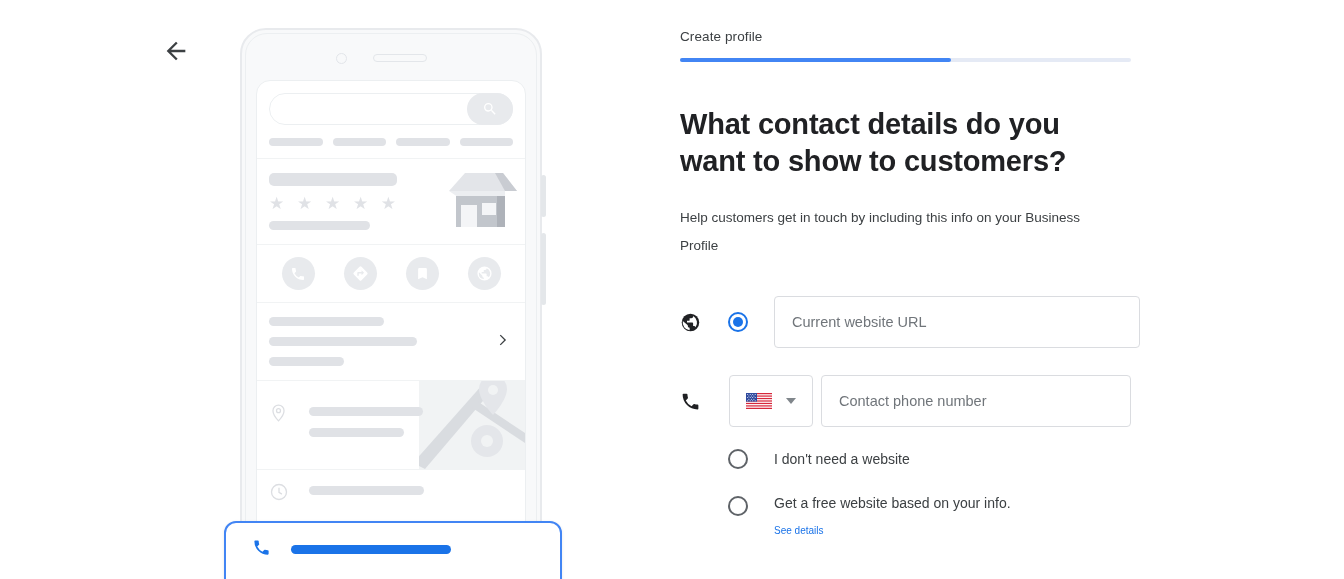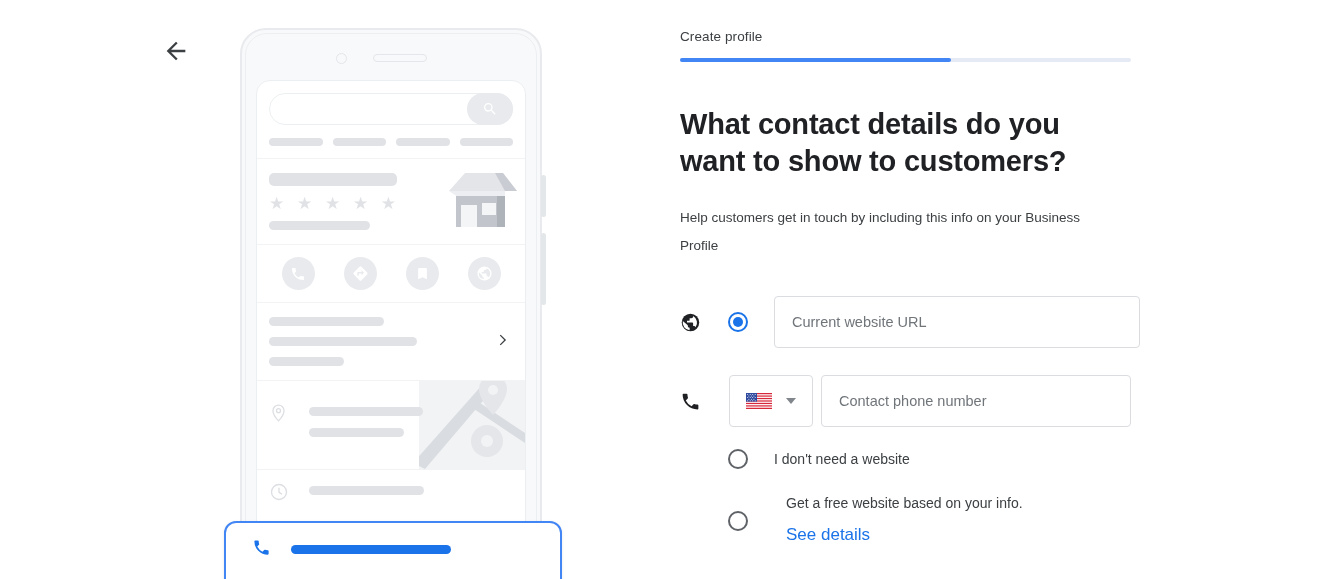--- a/index.html
+++ b/index.html
@@ -93,21 +93,21 @@
   .txtfield{
     height:52px;border:1px solid #dadce0;border-radius:4px;background:#fff;
     display:flex;align-items:center;padding:0 17px;box-sizing:border-box;cursor:text;
   }
   .txtfield .ph{color:#70757a;font-size:14.5px;}
   .radio{width:20px;height:20px;border-radius:50%;box-sizing:border-box;cursor:pointer;flex:none;}
   .radio.on{border:2px solid #1a73e8;display:flex;align-items:center;justify-content:center;}
   .radio.on i{width:10px;height:10px;border-radius:50%;background:#1a73e8;display:block;}
   .radio.off{border:2px solid #5f6368;}
   .opt-label{font-size:14px;color:#3c4043;}
-  .link{font-size:17px;color:#1a73e8;cursor:pointer;}
+  .link{font-size:10px;color:#1a73e8;cursor:pointer;}
 </style>
 </head>
 <body>
 
 <div class="page">
 
   <div class="back-arrow">
     <svg width="28" height="28" viewBox="0 0 24 24" aria-hidden="true">
       <path d="M20 11H7.8l5.6-5.6L12 4l-8 8 8 8 1.4-1.4L7.8 13H20z" fill="#3c4043"></path>
     </svg>
@@ -307,21 +307,21 @@
       <div class="txtfield" style="margin-left:8px;width:310px;">
         <span class="ph">Contact phone number</span>
       </div>
     </div>
 
     <div class="row" style="margin-top:22px;padding-left:48px;">
       <div class="radio off"></div>
       <span class="opt-label" style="margin-left:26px;">I don't need a website</span>
     </div>
 
-    <div class="row" style="margin-top:26px;padding-left:48px;align-items:center;gap:12px;">
+    <div class="row" style="margin-top:26px;padding-left:48px;align-items:flex-start;">
       <div class="radio off" style="margin-top:1px;"></div>
       <div style="margin-left:26px;">
         <div class="opt-label">Get a free website based on your info.</div>
         <div class="link" style="margin-top:14px;">See details</div>
       </div>
     </div>
 
   </div>
 </div>
 

